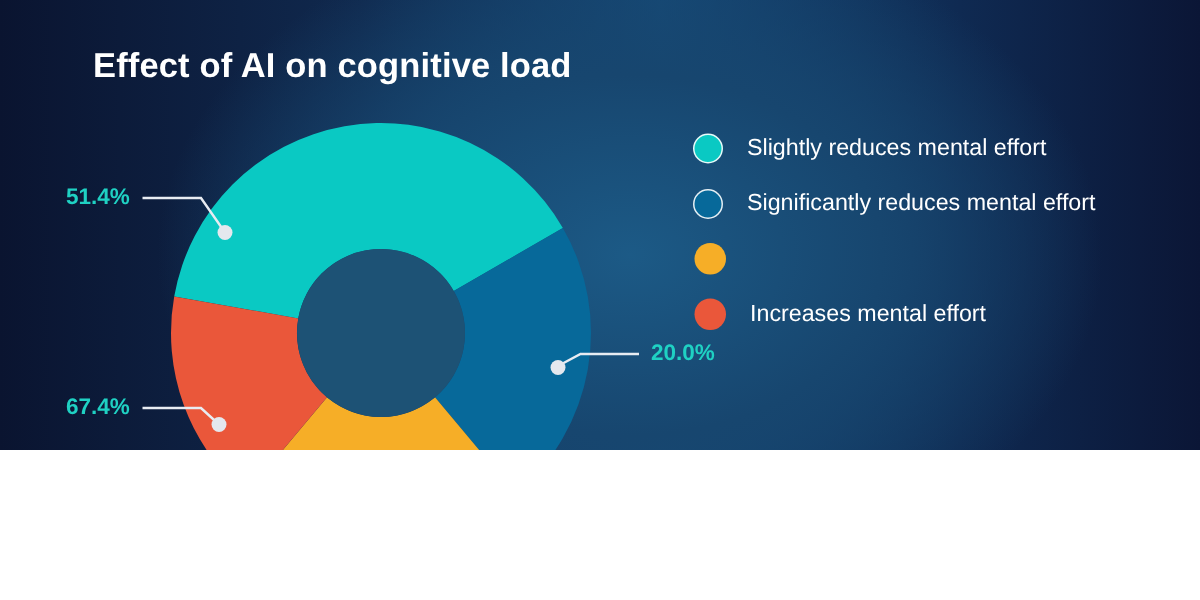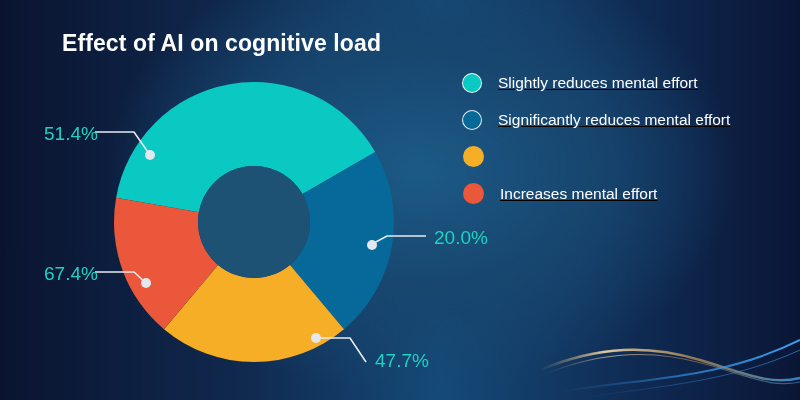--- a/index.html
+++ b/index.html
@@ -1,36 +1,36 @@
 <!DOCTYPE html>
 <html><head>
 <meta charset="utf-8">
 <style>
   html, body { margin:0; padding:0; }
   body { width:800px; height:400px; overflow:hidden; font-family:"Liberation Sans", sans-serif; }
   .canvas {
-    position:relative; width:800px; height:400px; overflow:hidden;
+    position:relative; width:800px; height:300px; overflow:hidden;
     background:
       radial-gradient(ellipse 420px 300px at 420px 170px, #1c5a86 0%, #17466f 40%, rgba(16,40,72,0) 75%),
       linear-gradient(90deg, #0a1430 0%, #10294e 30%, #154a78 55%, #0f2a52 80%, #0b1636 100%);
   }
   .title {
     position:absolute; left:62px; top:30px; color:#ffffff; font-weight:700;
     font-size:23px; letter-spacing:0.1px;
   }
   .chart-svg { position:absolute; left:0; top:0; }
-  .legend { position:absolute; left:462px; top:64px;text-decoration:underline; }
+  .legend { position:absolute; left:462px; top:80px; }
   .legend-item { position:relative; height:37px; display:flex; align-items:center; }
   .legend-swatch {
     width:20px; height:20px; border-radius:50%; box-sizing:border-box;
     border:1.5px solid rgba(255,255,255,0.9); margin-right:16px;
   }
   .legend-swatch.noborder { border:none; width:21px; height:21px; }
   .legend-label { color:#ffffff; font-size:15.5px; }
-  .pct-label { position:absolute; color:#1fd1c3; font-weight:400; font-size:19px; }
+  .pct-label { position:absolute; color:#1fd1c3; font-weight:700; font-size:15px; }
   .wave { position:absolute; left:0; top:0; }
 </style>
 </head>
 <body>
 
 <div class="canvas">
 
   <svg class="wave" width="800" height="400">
     <defs>
       <linearGradient id="wg" x1="0" x2="1" y1="0" y2="0">

